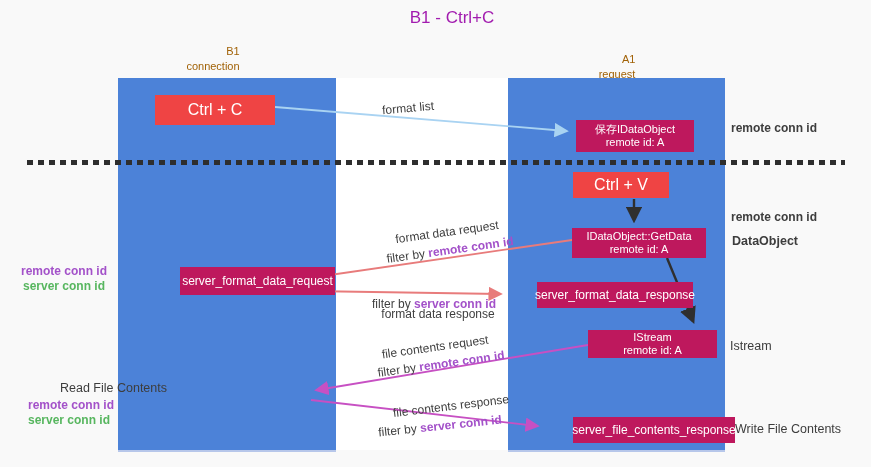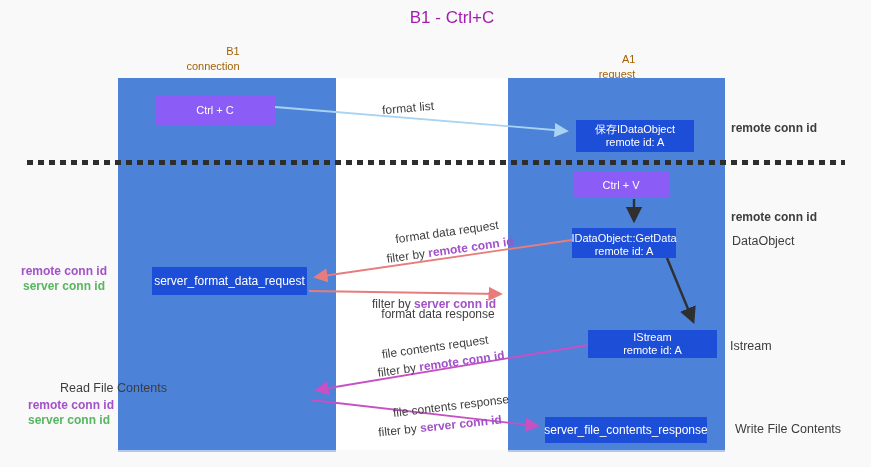--- a/index.html
+++ b/index.html
@@ -8,23 +8,23 @@
   .abs{position:absolute;}
   .title{left:452px;top:7px;transform:translateX(-50%);text-align:center;
          font-size:17px;line-height:22px;color:#a21caf;}
   .col-header{transform:translateX(-50%);text-align:right;font-size:11px;line-height:15px;color:#a16207;}
   .lifeline{background:#4c82d8;border-bottom:2px solid #b7c7ea;}
   .gap{background:#ffffff;}
   .dashline{left:27px;top:160px;width:818px;height:5px;
             background:repeating-linear-gradient(90deg,#2e2e2e 0 6px,transparent 6px 11px);}
   .node{display:flex;flex-direction:column;align-items:center;justify-content:center;
         text-align:center;color:#ffffff;}
-  .node.green{background:#8b5cf6;font-size:11px;}
-  .node.orange{background:#1d4ed8;font-size:11px;line-height:13px;}
-  .node.orange.single{font-size:12px;}
+  .node.green{background:#ef4444;font-size:16px;}
+  .node.orange{background:#be185d;font-size:11px;line-height:13px;}
+  .node.orange.single{font-size:12px;margin-left:28px;}
   .msg{transform:translate(-50%,-50%);white-space:nowrap;font-size:12px;color:#3f3f3f;}
   .rot5{transform:translate(-50%,-50%) rotate(-5deg);}
   .rot8{transform:translate(-50%,-50%) rotate(-8deg);}
   .rot7{transform:translate(-50%,-50%) rotate(-7deg);}
   .rot6{transform:translate(-50%,-50%) rotate(-6deg);}
   .purple{color:#a351c9;font-weight:bold;}
   .greentx{color:#57b65f;font-weight:bold;}
   .sidelbl{white-space:nowrap;font-size:12.5px;color:#3d3d3d;}
   .sidelbl.bold{font-weight:bold;font-size:12px;}
   .pairlbl{text-align:center;font-size:12px;font-weight:bold;line-height:15px;white-space:nowrap;}
@@ -84,29 +84,32 @@
 
   <div class="abs node orange" style="left:576px;top:120px;width:118px;height:32px;">
     <div>保存IDataObject</div>
     <div>remote id: A</div>
   </div>
 
   <div class="abs node green" style="left:573px;top:172px;width:96px;height:26px;">
     <div>Ctrl + V</div>
   </div>
 
-  <div class="abs node orange" style="left:572px;top:228px;width:104px;height:30px;justify-content:flex-end;">
+  <div class="abs node orange" style="left:572px;top:228px;width:134px;height:30px;">
     <div>IDataObject::GetData</div>
     <div>remote id: A</div>
   </div>
 
   <div class="abs node orange single" style="left:152px;top:267px;width:155px;height:28px;">
     <div>server_format_data_request</div>
   </div>
 
+  <div class="abs node orange single" style="left:509px;top:282px;width:156px;height:26px;">
+    <div>server_format_data_response</div>
+  </div>
 
   <div class="abs node orange" style="left:588px;top:330px;width:129px;height:28px;">
     <div>IStream</div>
     <div>remote id: A</div>
   </div>
 
 
   <div class="abs node orange single" style="left:545px;top:417px;width:162px;height:26px;">
     <div>server_file_contents_response</div>
   </div>
@@ -128,21 +131,21 @@
     <span>filter by </span><span class="purple">remote conn id</span>
   </div>
 
   <div class="abs msg rot7" style="left:451px;top:406px;">file contents response</div>
   <div class="abs msg rot6" style="left:440px;top:426px;">
     <span>filter by </span><span class="purple">server conn id</span>
   </div>
 
   <div class="abs sidelbl bold purple" style="left:731px;top:121px;">remote conn id</div>
   <div class="abs sidelbl bold purple" style="left:731px;top:210px;">remote conn id</div>
-  <div class="abs sidelbl" style="left:732px;top:234px;">DataObject</div>
+  <div class="abs sidelbl" style="left:732px;top:234px;font-weight:bold;">DataObject</div>
   <div class="abs sidelbl" style="left:730px;top:339px;">Istream</div>
   <div class="abs sidelbl" style="left:735px;top:422px;">Write File Contents</div>
 
   <div class="abs pairlbl" style="left:20px;top:264px;width:88px;">
     <div class="purple">remote conn id</div>
     <div class="greentx">server conn id</div>
   </div>
 
   <div class="abs sidelbl" style="left:28px;top:381px;margin-left:32px;">Read File Contents</div>
   <div class="abs pairlbl" style="left:28px;top:398px;width:80px;">

